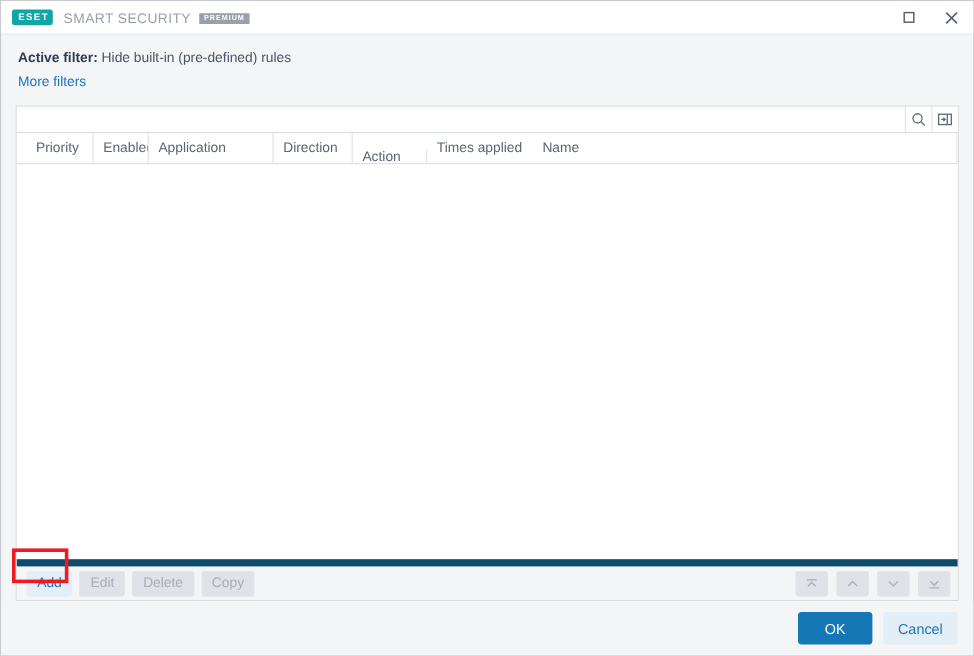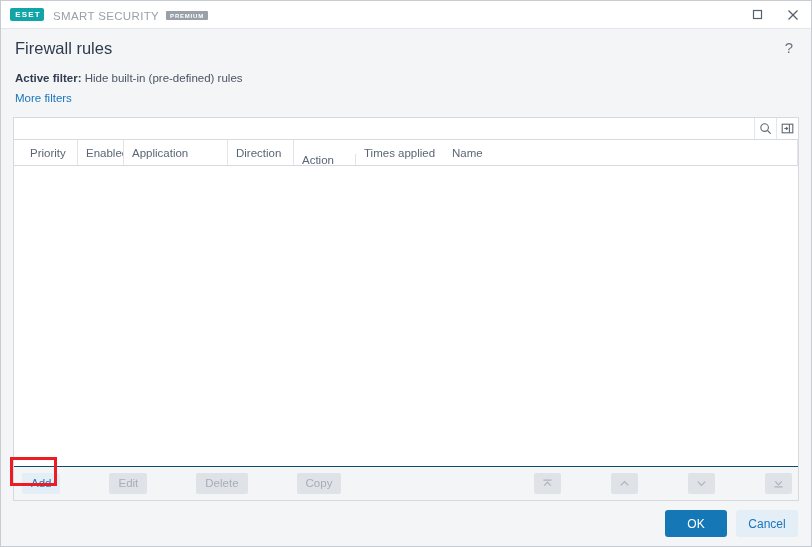--- a/index.html
+++ b/index.html
@@ -207,27 +207,26 @@
 
   .tbody {
     flex: 1 1 auto;
     background: #ffffff;
     min-height: 0;
   }
 
   .toolbar {
     height: 34px;
     min-height: 34px;
-    border-top: 1px solid #0c4a6e;
+    border-top: 6px solid #0c4a6e;
     background: #f4f5f7;
     display: flex;
     align-items: center;
     padding: 0 6px 0 8px;
     box-sizing: border-box;
-    gap: 43px;
   }
   .tb-btn {
     font-size: 11.5px;
     height: 21px;
     line-height: 21px;
     padding: 0 9px;
     border-radius: 2px;
     margin-right: 6px;
     background: #dfe2e6;
     color: #a8aeb6;
@@ -318,24 +317,20 @@
         </svg>
     </div>
     <div class="win-btn">
       <svg width="12" height="12" viewBox="0 0 12 12">
           <line x1="1.5" y1="1.5" x2="10.5" y2="10.5" stroke="#55606d" stroke-width="1.3"></line>
           <line x1="10.5" y1="1.5" x2="1.5" y2="10.5" stroke="#55606d" stroke-width="1.3"></line>
         </svg>
     </div>
   </div>
 
-  <div class="page-header">
-    <div class="page-title">Firewall rules</div>
-    <div class="help-btn">?</div>
-  </div>
 
 
   <div class="filter-line">
     <b>Active filter:</b>
     <span>Hide built-in (pre-defined) rules</span>
   </div>
 
   <div class="more-filters">
     <span>More filters</span>
   </div>

